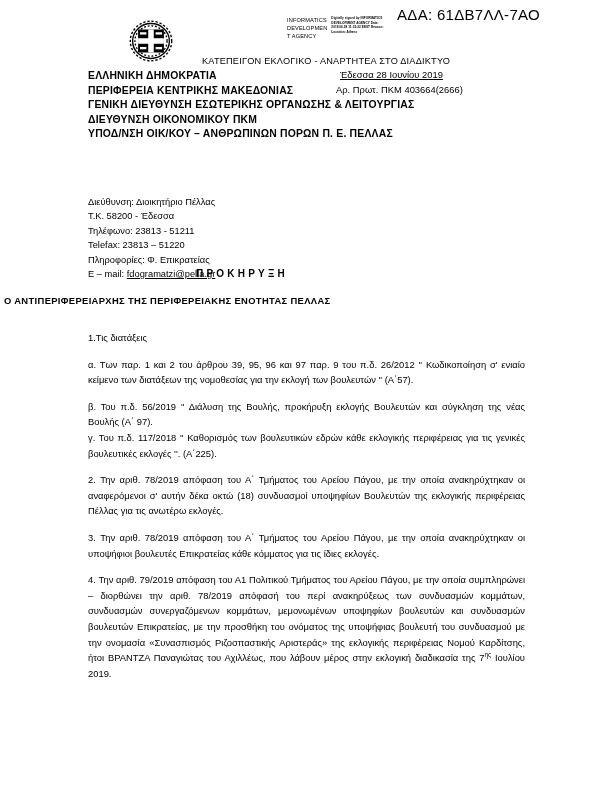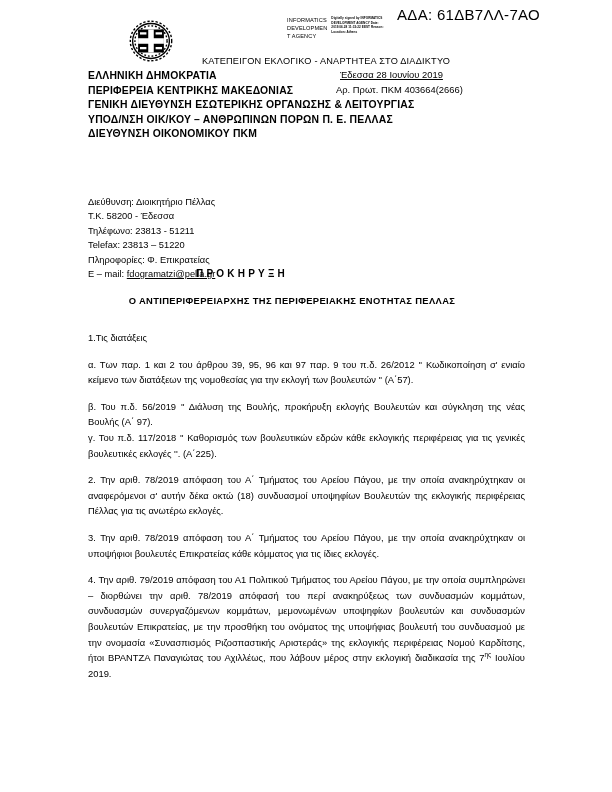--- a/index.html
+++ b/index.html
@@ -121,23 +121,22 @@
     left: 0;
     width: 484px;
     text-align: center;
     font-weight: bold;
     font-size: 10px;
     letter-spacing: 3.2px;
   }
   .doc-subtitle {
     position: absolute;
     top: 295px;
-    left: 12px;
+    left: 4px;
     width: 560px;
-    text-align: center;
     font-weight: bold;
     font-size: 9.4px;
     letter-spacing: 0.35px;
   }
 
   
   .body-text {
     position: absolute;
     top: 330px;
     left: 88px;
@@ -193,22 +192,22 @@
       <rect x="60" y="63" width="14" height="5" fill="#fff"></rect>
     </svg>
   </div>
 
   <div class="notice">ΚΑΤΕΠΕΙΓΟΝ ΕΚΛΟΓΙΚΟ - ΑΝΑΡΤΗΤΕΑ ΣΤΟ ΔΙΑΔΙΚΤΥΟ</div>
 
   <div class="letterhead">
     <div class="lh-line">ΕΛΛΗΝΙΚΗ ΔΗΜΟΚΡΑΤΙΑ</div>
     <div class="lh-line">ΠΕΡΙΦΕΡΕΙΑ ΚΕΝΤΡΙΚΗΣ ΜΑΚΕΔΟΝΙΑΣ</div>
     <div class="lh-line">ΓΕΝΙΚΗ ΔΙΕΥΘΥΝΣΗ ΕΣΩΤΕΡΙΚΗΣ ΟΡΓΑΝΩΣΗΣ &amp;  ΛΕΙΤΟΥΡΓΙΑΣ</div>
+    <div class="lh-line">ΔΙΕΥΘΥΝΣΗ ΟΙΚΟΝΟΜΙΚΟΥ ΠΚΜ</div>
     <div class="lh-line">ΥΠΟΔ/ΝΣΗ ΟΙΚ/ΚΟΥ – ΑΝΘΡΩΠΙΝΩΝ ΠΟΡΩΝ  Π. Ε. ΠΕΛΛΑΣ</div>
-    <div class="lh-line">ΔΙΕΥΘΥΝΣΗ ΟΙΚΟΝΟΜΙΚΟΥ ΠΚΜ</div>
     <div class="lh-right date-line">Έδεσσα 28 Ιουνίου 2019</div>
     <div class="lh-right prot-line">Αρ. Πρωτ. ΠΚΜ 403664(2666)</div>
   </div>
 
   <div class="contacts">
     <div>Διεύθυνση: Διοικητήριο Πέλλας</div>
     <div>Τ.Κ. 58200 - Έδεσσα</div>
     <div>Τηλέφωνο: 23813 - 51211</div>
     <div>Telefax: 23813 –  51220</div>
     <div>Πληροφορίες: Φ. Επικρατείας</div>

